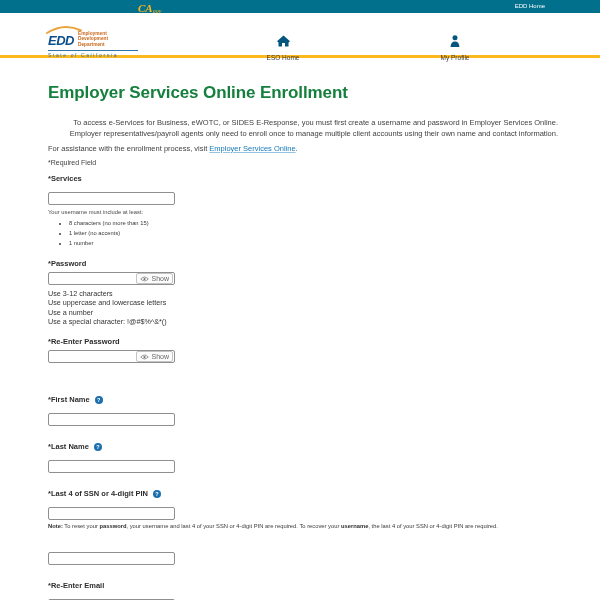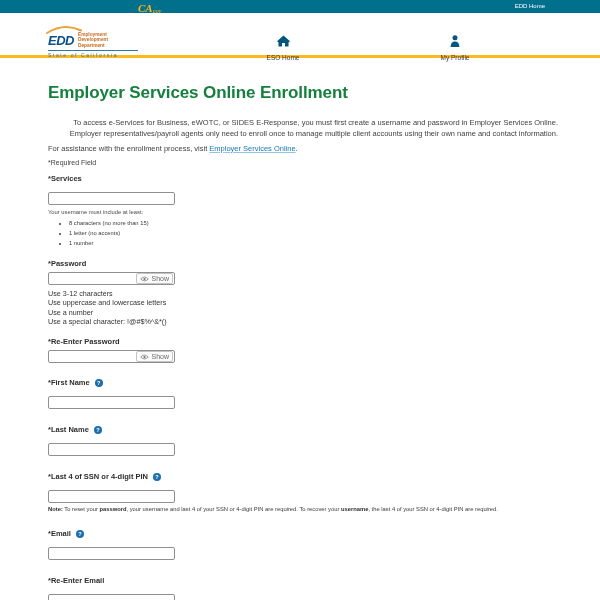--- a/index.html
+++ b/index.html
@@ -10,21 +10,21 @@
   
   .topbar { position: relative; height: 13px; background: #00708C; }
   .ca-logo { position: absolute; left: 138px; top: 0; color: #FDB81E; cursor: pointer; line-height: 13px; }
   .ca-logo .ca { font-family: Liberation Serif, serif; font-style: italic; font-weight: bold; font-size: 11px; }
   .ca-logo .gov { font-family: "Liberation Serif", serif; font-style: italic; font-size: 6px; vertical-align: -1px; }
   .edd-home-link { position: absolute; right: 55px; top: 3px; font-size: 6px; color: #ffffff; text-decoration: none; cursor: pointer; }
 
   
   .header { position: relative; height: 42px; background: #fff; }
   .edd-logo { position: absolute; left: 48px; top: 18px; width: 90px; cursor: pointer; }
-  .edd-logo-top { display: flex; align-items: flex-end; }
+  .edd-logo-top { display: flex; align-items: flex-start; }
   .edd-wordmark { position: relative; }
   .edd-swoosh { position: absolute; left: -2px; top: -5px; }
   .edd-text { font-size: 13px; font-weight: bold; font-style: italic; color: #0B4E8C; letter-spacing: -0.5px; line-height: 13px; }
   .edd-dept { margin-left: 4px; padding-bottom: 1px; }
   .edd-dept div { font-size: 4.8px; line-height: 5.4px; font-weight: bold; color: #C96A1E; }
   .edd-state { margin-top: 1px; border-top: 1px solid #2C77B0; padding-top: 1px; font-size: 5px; letter-spacing: 1.6px; color: #2C77B0; white-space: nowrap; }
   .nav-item { position: absolute; top: 20px; width: 80px; display: flex; flex-direction: column; align-items: center; cursor: pointer; text-decoration: none; }
   .nav-eso { left: 243px; }
   .nav-profile { left: 415px; }
   .nav-label { margin-top: 3px; font-size: 6.5px; color: #3a3a3a; }
@@ -36,21 +36,21 @@
   h1 { margin-top: 25px; font-size: 17px; line-height: 19px; font-weight: 600; color: #15803d; letter-spacing: -0.1px; }
   .intro { margin-top: 16px; width: 510px; font-size: 7.5px; line-height: 10.5px; color: #3f3f3f; text-align: right; }
   .assist { margin-top: 5px; font-size: 7.5px; line-height: 10px; color: #3f3f3f; }
   .assist a { color: #1779BA; text-decoration: underline; text-decoration-color: rgba(23,121,186,.45); cursor: pointer; }
   .required { margin-top: 5px; font-size: 7px; line-height: 8px; color: #3f3f3f; }
 
   .group { }
   .g-username { margin-top: 8px; }
   .g-password { margin-top: 12px; }
   .g-repassword { margin-top: 12px; }
-  .g-firstname { margin-top: 16px; }
+  .g-firstname { margin-top: 33px; }
   .g-lastname, .g-ssn, .g-email, .g-reemail, .g-phone { margin-top: 17px; }
 
   .field-label { display: flex; align-items: center; gap: 5px; font-size: 7.5px; line-height: 8px; font-weight: bold; color: #2d2d2d; margin-bottom: 4px; }
   .help-icon { width: 8px; height: 8px; border-radius: 50%; background: #1B6FAE; color: #fff; font-size: 5.5px; font-weight: bold; display: inline-flex; align-items: center; justify-content: center; cursor: pointer; flex: none; }
 
   input.text { width: 127px; height: 13px; border: 1px solid #8f8f8f; border-radius: 2px; font-size: 7.5px; padding: 0 3px; background: #fff; outline: none; font-family: "Liberation Sans", sans-serif; }
 
   .pw-wrap { width: 127px; height: 13px; border: 1px solid #8f8f8f; border-radius: 2px; background: #fff; display: flex; align-items: center; }
   .pw-wrap input { flex: 1; min-width: 0; height: 100%; border: none; outline: none; font-size: 7.5px; padding: 0 3px; font-family: "Liberation Sans", sans-serif; background: transparent; }
   .show-btn { flex: none; display: inline-flex; align-items: center; gap: 2px; height: 11px; margin-right: 1px; padding: 0 3px; border: 1px solid #c4c4c4; border-radius: 2px; background: #fcfcfc; font-size: 7px; color: #666; cursor: pointer; font-family: "Liberation Sans", sans-serif; }
@@ -188,24 +188,20 @@
     <div class="group g-ssn">
       <div class="field-label">
         <span>*Last 4 of SSN or 4-digit PIN</span>
         <span class="help-icon">?</span>
       </div>
       <input class="text" type="text" style="">
       <p class="note"><b>Note:</b><span> To reset your </span><b>password</b><span>, your username and last 4 of your SSN or 4-digit PIN are required. To recover your </span><b>username</b><span>, the last 4 of your SSN or 4-digit PIN are required.</span></p>
     </div>
 
     <div class="group g-email">
-      <div class="field-label">
-        <span>*Email</span>
-        <span class="help-icon">?</span>
-      </div>
       <input class="text" type="text" style="">
     </div>
 
     <div class="group g-reemail">
       <div class="field-label">*Re-Enter Email</div>
       <input class="text" type="text" style="">
     </div>
 
   </div>
 </div>

